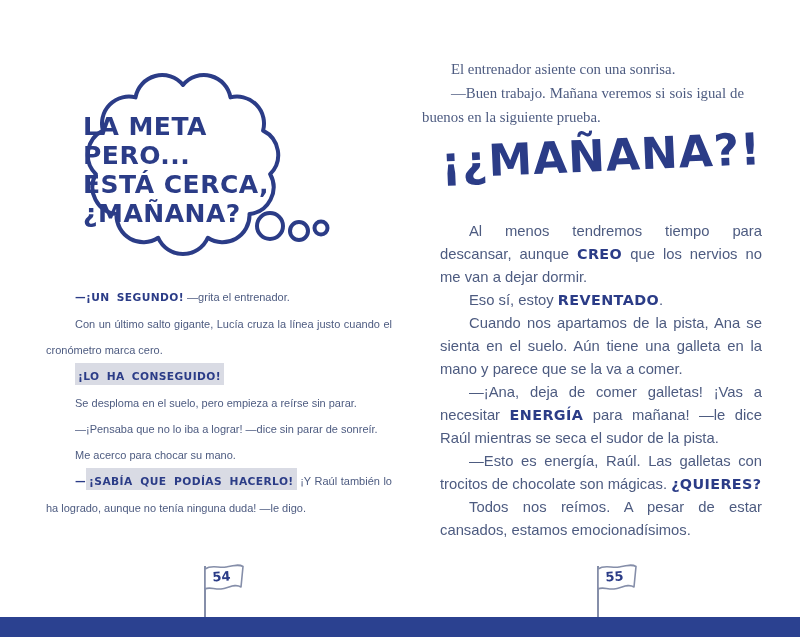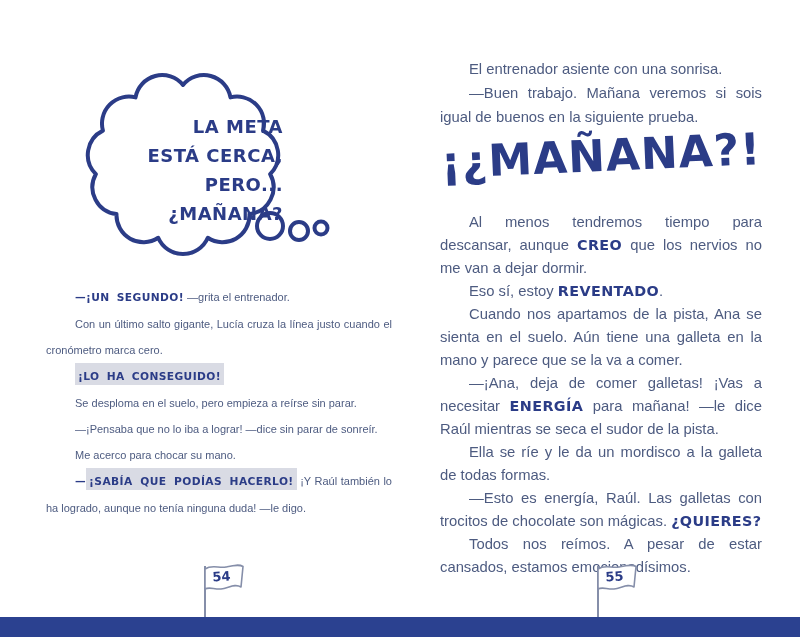--- a/index.html
+++ b/index.html
@@ -13,32 +13,32 @@
   body{
     width:800px;height:637px;position:relative;background:#ffffff;overflow:hidden;
     font-family:"Liberation Sans",sans-serif;
   }
   .spread{position:absolute;inset:0;}
 
   
   .bubble-wrap{position:absolute;left:58px;top:55px;width:275px;height:210px;}
   .bubble-wrap svg{position:absolute;left:0;top:0;}
   .bubble-text{
-    position:absolute;left:25px;top:57px;width:200px;text-align:right;
+    position:absolute;left:25px;top:57px;width:200px;text-align:left;
     font-family:"DejaVu Sans",sans-serif;font-weight:bold;
-    font-size:18px;line-height:29px;letter-spacing:.5px;
+    font-size:25px;line-height:29px;letter-spacing:.5px;
     color:var(--display-blue,#2b3c87);
   }
 
   
   .body-col{position:absolute;text-align:justify;color:var(--body-text,#4d5b80);}
   .body-col p{margin:0;text-indent:29px;}
   .left-col{left:46px;top:284px;width:346px;font-size:11px;line-height:26px;}
-  .right-col-top{left:440px;top:57px;width:322px;font-size:14.8px;line-height:24px;}
-  .right-col-bottom{left:440px;top:211px;width:322px;font-size:14.8px;line-height:23px;}
+  .right-col-top{left:422px;top:57px;width:322px;font-size:14.8px;line-height:24px;font-family:Liberation Serif, serif;}
+  .right-col-bottom{left:440px;top:220px;width:322px;font-size:14.8px;line-height:23px;}
 
   .run-display,.run-display-highlight{
     font-family:"DejaVu Sans",sans-serif;font-weight:bold;
     color:var(--display-blue,#2b3c87);
     letter-spacing:.4px;word-spacing:3px;font-size:.97em;
   }
   .run-display-highlight{
     background:var(--highlight-bg,#d9dbe4);
     padding:7px 3px 2px 3px;
     box-decoration-break:clone;-webkit-box-decoration-break:clone;
@@ -90,22 +90,22 @@
                  A 27 27 0 0 1 37.9 119.1
                  A 27 27 0 0 1 44.9 75.6
                  A 27 27 0 0 1 77.5 42.4
                  A 27 27 0 0 1 125 30 Z" fill="#ffffff" stroke="#2b3c87" stroke-width="4" stroke-linejoin="round"></path>
         <circle cx="212" cy="171" r="13" fill="#ffffff" stroke="#2b3c87" stroke-width="4"></circle>
         <circle cx="241" cy="176" r="9" fill="#ffffff" stroke="#2b3c87" stroke-width="4"></circle>
         <circle cx="263" cy="173" r="6.5" fill="#ffffff" stroke="#2b3c87" stroke-width="4"></circle>
       </svg>
       <div class="bubble-text">
         <div>LA META</div>
+        <div>PERO...</div>
         <div>ESTÁ CERCA,</div>
-        <div>PERO...</div>
         <div>¿MAÑANA?</div>
       </div>
     </div>
 
     <div class="body-col left-col">
         <p><span class="run-display">—¡UN SEGUNDO!</span><span class="run-normal"> —grita el entrenador.</span></p>
         <p><span class="run-normal">Con un último salto gigante, Lucía cruza la línea justo cuando el cronómetro marca cero.</span></p>
         <p><span class="run-display-highlight">¡LO HA CONSEGUIDO!</span></p>
         <p><span class="run-normal">Se desploma en el suelo, pero empieza a reírse sin parar.</span></p>
         <p><span class="run-normal">—¡Pensaba que no lo iba a lograr! —dice sin parar de sonreír.</span></p>
@@ -121,21 +121,20 @@
         <p><span class="run-normal">—Buen trabajo. Mañana veremos si sois igual de buenos en la siguiente prueba.</span></p>
       </div>
 
     <h1 class="big-heading">¡¿MAÑANA?!</h1>
 
     <div class="body-col right-col-bottom">
         <p><span class="run-normal">Al menos tendremos tiempo para descansar, aunque </span><span class="run-display">CREO</span><span class="run-normal"> que los nervios no me van a dejar dormir.</span></p>
         <p><span class="run-normal">Eso sí, estoy </span><span class="run-display">REVENTADO</span><span class="run-normal">.</span></p>
         <p><span class="run-normal">Cuando nos apartamos de la pista, Ana se sienta en el suelo. Aún tiene una galleta en la mano y parece que se la va a comer.</span></p>
         <p><span class="run-normal">—¡Ana, deja de comer galletas! ¡Vas a necesitar </span><span class="run-display">ENERGÍA</span><span class="run-normal"> para mañana! —le dice Raúl mientras se seca el sudor de la pista.</span></p>
-        <p><span class="run-normal">Ella se ríe y le da un mordisco a la galleta de todas formas.</span></p>
         <p><span class="run-normal">—Esto es energía, Raúl. Las galletas con trocitos de chocolate son mágicas. </span><span class="run-display">¿QUIERES?</span></p>
         <p><span class="run-normal">Todos nos reímos. A pesar de estar cansados, estamos emocionadísimos.</span></p>
       </div>
   </div>
 
   <div class="flag flag-left">
     <svg width="64" height="56" viewBox="0 0 64 56">
       <line x1="22" y1="4" x2="22" y2="56" stroke="#858ea9" stroke-width="2"></line>
       <path d="M 22 7 C 29 2, 36 6.5, 43 5 C 50 3.5, 56 2, 60 4.5
                L 58 25 C 51.5 21, 45 26.5, 38 27 C 31 27.5, 26.5 24.5, 22 27 Z" fill="#ffffff" stroke="#858ea9" stroke-width="1.6" stroke-linejoin="round"></path>

